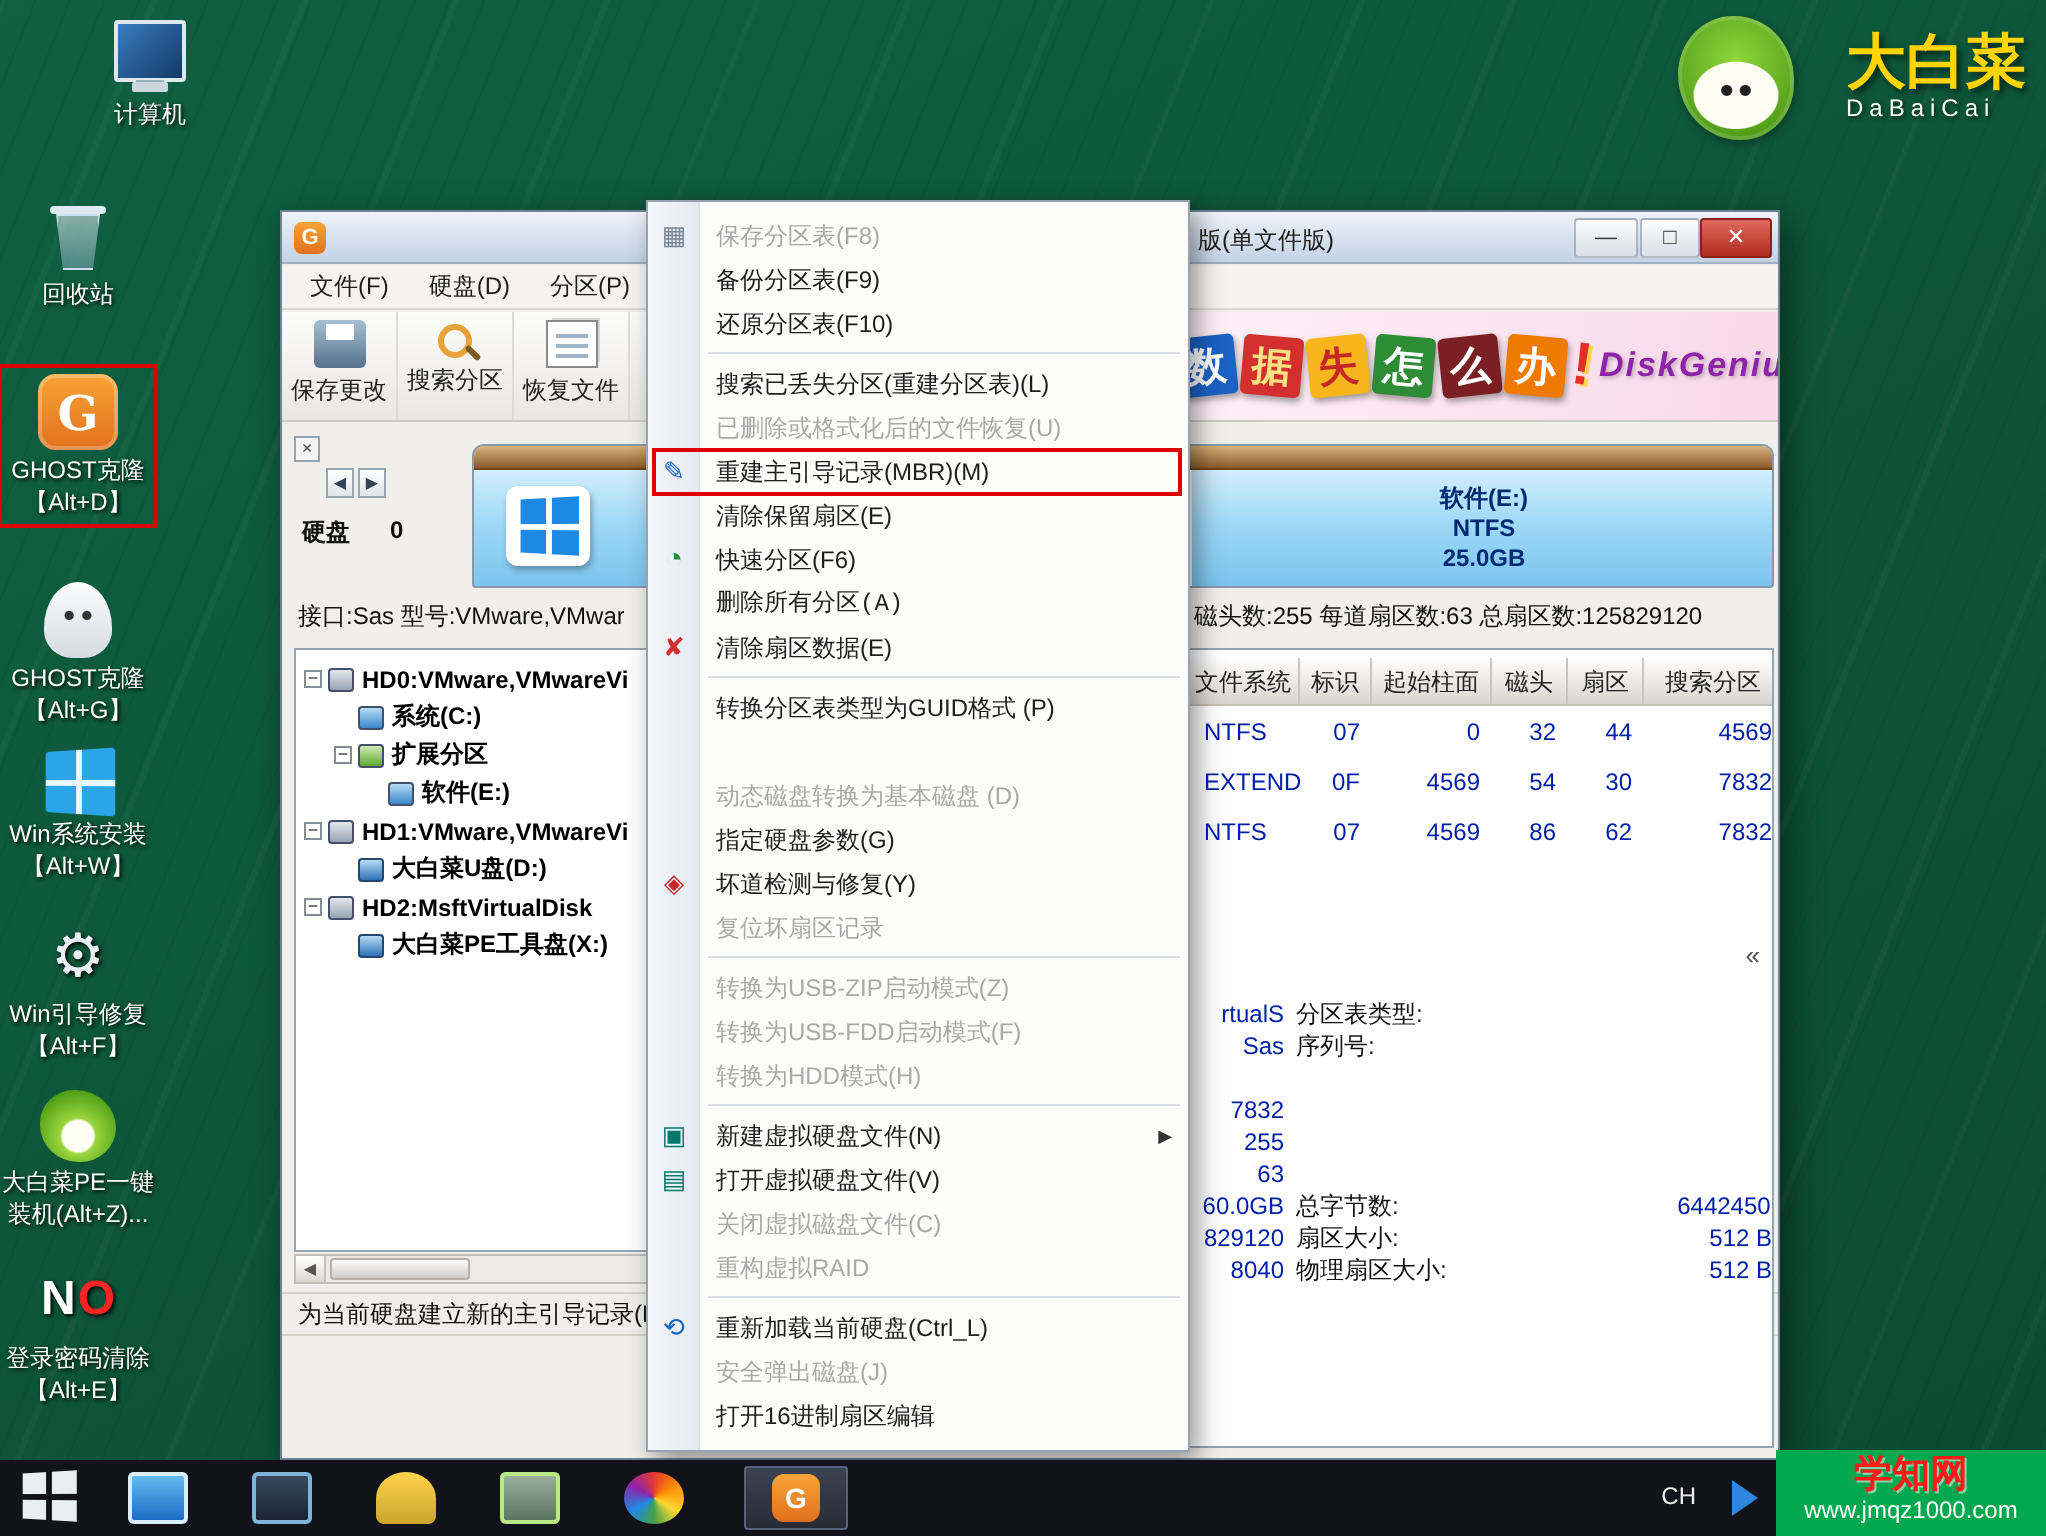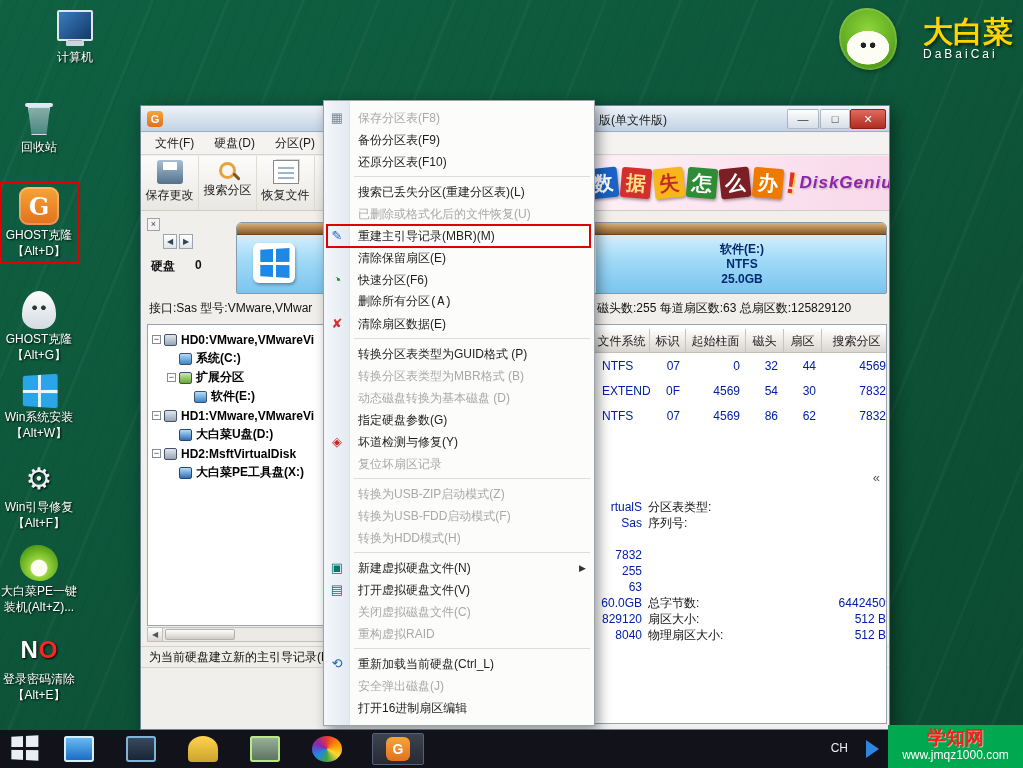--- a/index.html
+++ b/index.html
@@ -437,21 +437,20 @@
       <div class="menu-item disabled" style="top: 102px;"><span>已删除或格式化后的文件恢复(U)</span></div>
       <div class="menu-item" style="top: 80px;"><span>搜索已丢失分区(重建分区表)(L)</span></div>
       <div class="menu-item" style="top: 124px;"><span class="mi mi-rebuild-mbr">✎</span><span>重建主引导记录(MBR)(M)</span></div>
       <div class="red-box" style="top: 123px;"></div>
       <div class="menu-item" style="top: 146px;"><span>清除保留扇区(E)</span></div>
       <div class="menu-item" style="top: 168px;"><span class="mi mi-quick">◔</span><span>快速分区(F6)</span></div>
       <div class="menu-item" style="top: 190px; font-family: Liberation Mono, monospace;"><span>删除所有分区(A)</span></div>
       <div class="menu-item" style="top: 212px;"><span class="mi mi-erase">✘</span><span>清除扇区数据(E)</span></div>
       <div class="menu-sep" style="top: 237px;"></div>
       <div class="menu-item" style="top: 242px;"><span>转换分区表类型为GUID格式 (P)</span></div>
-      <div class="menu-item disabled" style="top: 264px;"><span>转换分区表类型为MBR格式 (B)</span></div>
       <div class="menu-item disabled" style="top: 286px;"><span>动态磁盘转换为基本磁盘 (D)</span></div>
       <div class="menu-item" style="top: 308px;"><span>指定硬盘参数(G)</span></div>
       <div class="menu-item" style="top: 330px;"><span class="mi mi-badtrack">◈</span><span>坏道检测与修复(Y)</span></div>
       <div class="menu-item disabled" style="top: 352px;"><span>复位坏扇区记录</span></div>
       <div class="menu-sep" style="top: 377px;"></div>
       <div class="menu-item disabled" style="top: 382px;"><span>转换为USB-ZIP启动模式(Z)</span></div>
       <div class="menu-item disabled" style="top: 404px;"><span>转换为USB-FDD启动模式(F)</span></div>
       <div class="menu-item disabled" style="top: 426px;"><span>转换为HDD模式(H)</span></div>
       <div class="menu-sep" style="top: 451px;"></div>
       <div class="menu-item" style="top: 456px;"><span class="mi mi-vdisk-new">▣</span><span>新建虚拟硬盘文件(N)</span><span class="subarrow">▶</span></div>

